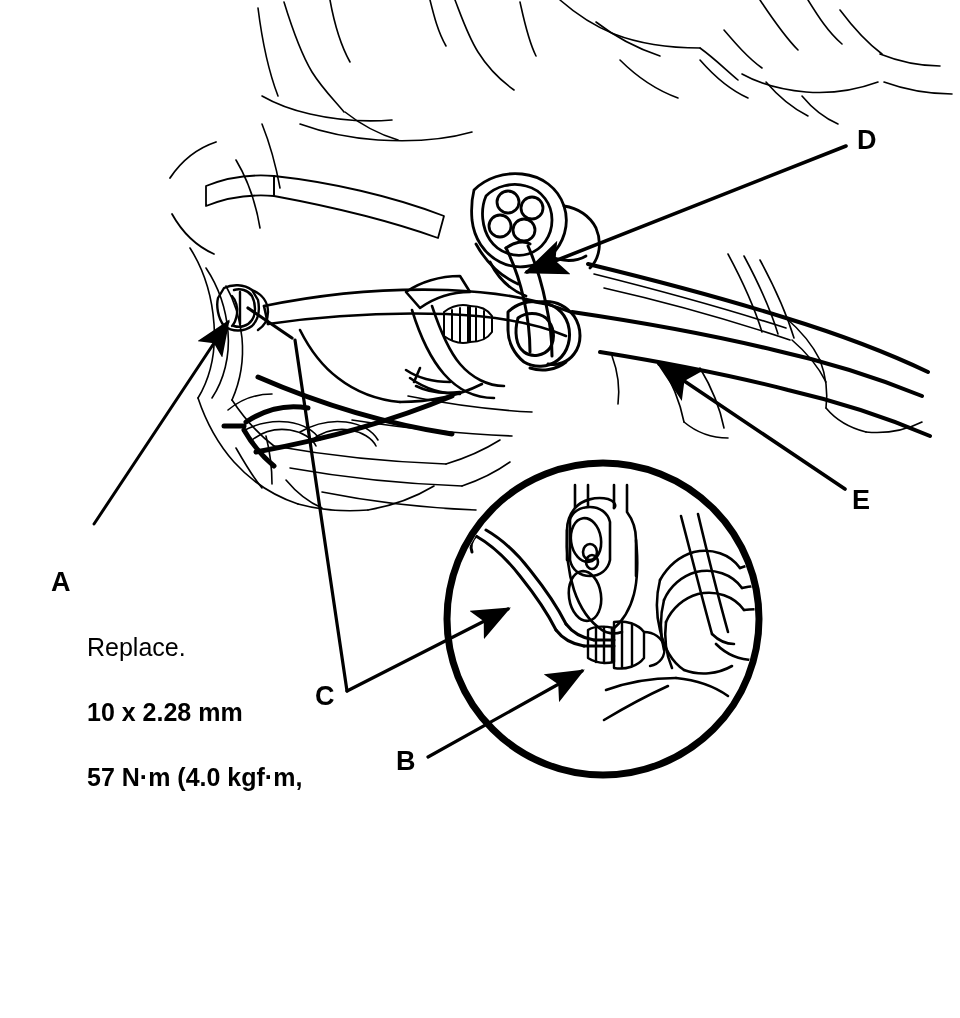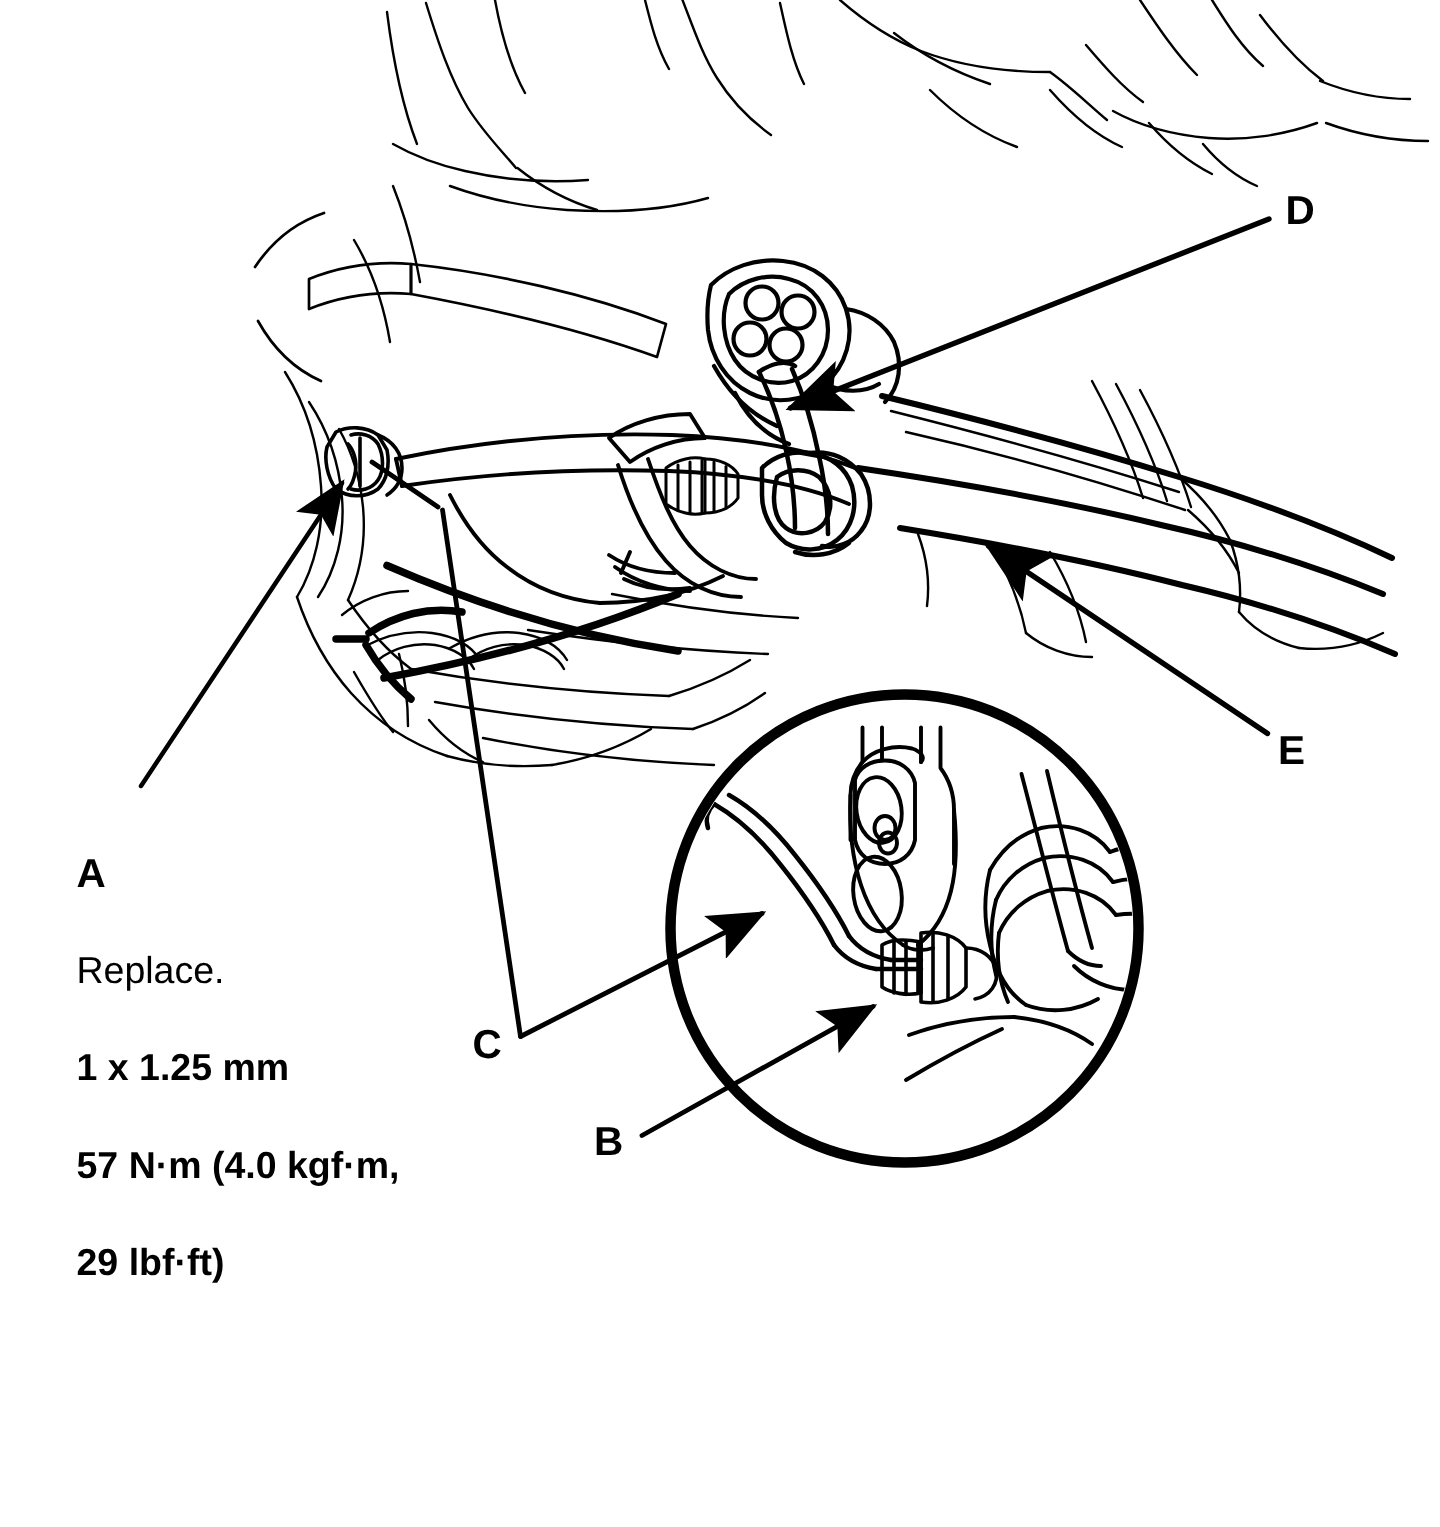--- a/index.html
+++ b/index.html
@@ -48,20 +48,21 @@
     font-weight: bold;
     font-size: 27px;
     line-height: 30px;
   }
   #spec-block .spec-line {
     font-family: "Liberation Sans", sans-serif;
     font-weight: bold;
     font-size: 25px;
     line-height: 29px;
     white-space: pre;
+    margin-left: 36px;
   }
   #spec-block .spec-line.thin {
     font-weight: normal;
     font-size: 25px;
   }
 </style>
 </head>
 <body>
 
 <div id="page">
@@ -312,23 +313,22 @@
       <line x1="347" y1="691" x2="508" y2="609" stroke-width="3.2" marker-end="url(#arrowSolid)"></line>
       <line x1="428" y1="757" x2="582" y2="671" stroke-width="3.2" marker-end="url(#arrowSolid)"></line>
       <line x1="295" y1="340" x2="347" y2="691" stroke-width="3.2"></line>
       <line x1="292" y1="338" x2="248" y2="308" stroke-width="3.2"></line>
     </g>
   </svg>
 
   <div id="spec-block">
     <div class="spec-letter">A</div>
     <div class="spec-line thin">Replace.</div>
-    <div class="spec-line">1 x 1.25 mm</div>
+    <div class="spec-line">10 x 2.28 mm</div>
     <div class="spec-line">57 N·m (4.0 kgf·m,</div>
-    <div class="spec-line">29 lbf·ft)</div>
   </div>
 
   <div class="callout-letter" style="left:396px; top:748px;">B</div>
   <div class="callout-letter" style="left:315px; top:683px;">C</div>
   <div class="callout-letter" style="left:857px; top:127px;">D</div>
   <div class="callout-letter" style="left:852px; top:487px;">E</div>
 
 </div>
 
 </body></html>

